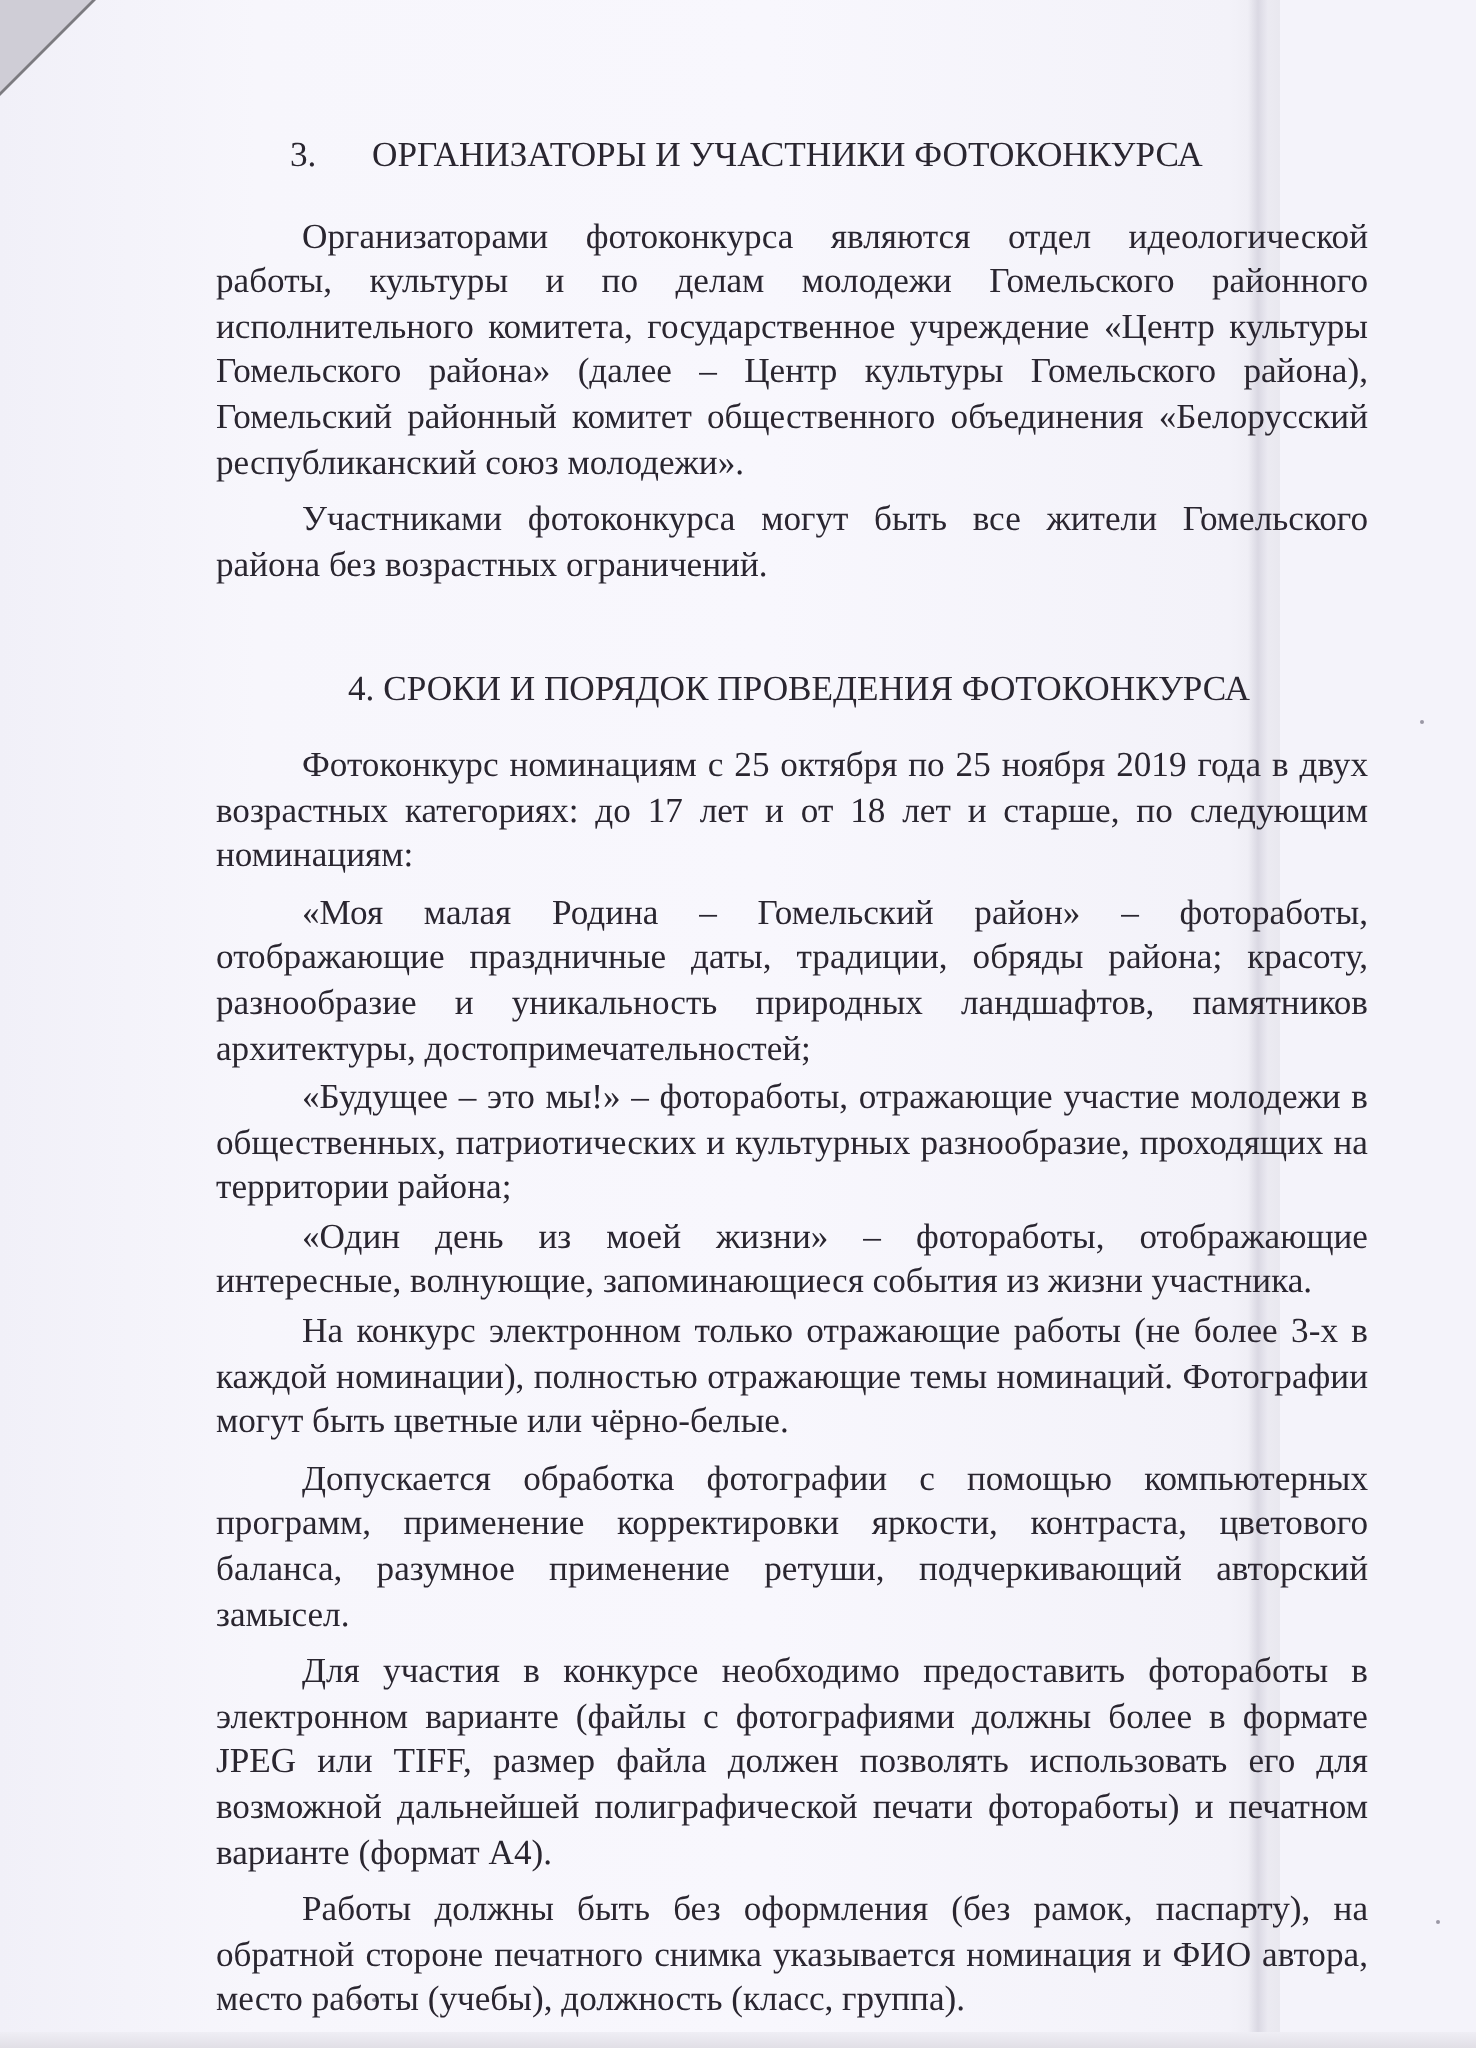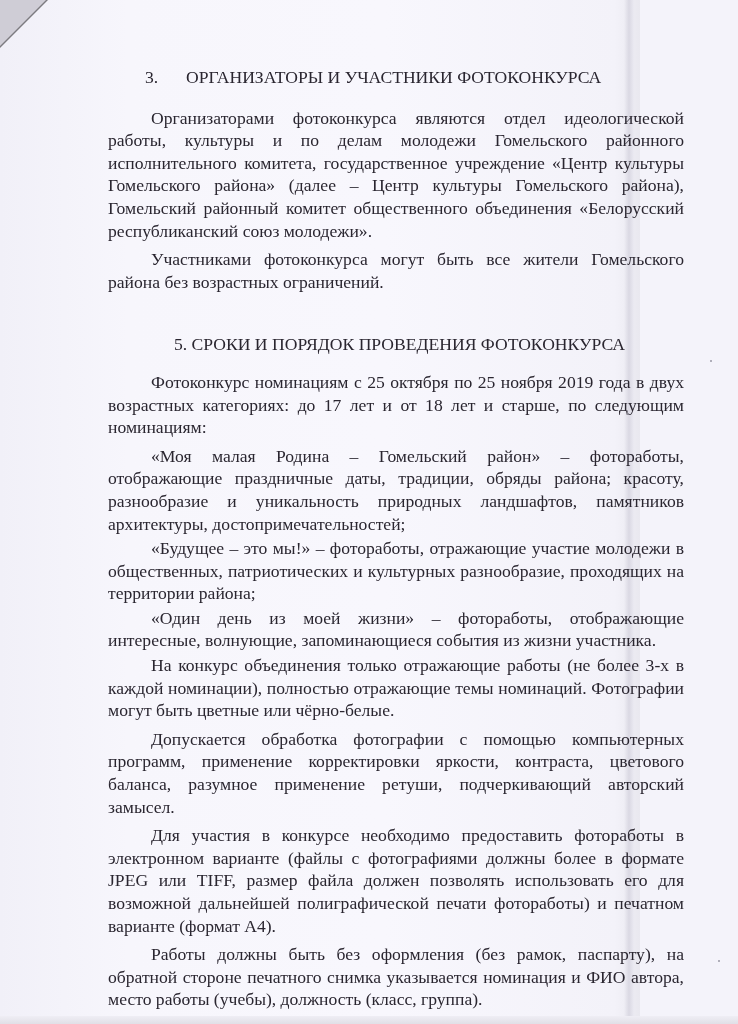--- a/index.html
+++ b/index.html
@@ -114,27 +114,27 @@
   <div class="speck" style="left:718px;top:960px;width:2px;height:2px;"></div>
 
   <div class="content">
     <h2 class="h-sec3">
       <span class="num">3.</span><span>ОРГАНИЗАТОРЫ И УЧАСТНИКИ ФОТОКОНКУРСА</span>
     </h2>
 
     <p>Организаторами фотоконкурса являются отдел идеологической работы, культуры и по делам молодежи Гомельского районного исполнительного комитета, государственное учреждение «Центр культуры Гомельского района» (далее – Центр культуры Гомельского района), Гомельский районный комитет общественного объединения «Белорусский республиканский союз молодежи».</p>
     <p>Участниками фотоконкурса могут быть все жители Гомельского района без возрастных ограничений.</p>
 
-    <h2 class="h-sec4">5. СРОКИ И ПОРЯДОК ПРОВЕДЕНИЯ ФОТОКОНКУРСА</h2>
+    <h2 class="h-sec4">4. СРОКИ И ПОРЯДОК ПРОВЕДЕНИЯ ФОТОКОНКУРСА</h2>
 
     <p><span>Фотоконкурс номинациям </span><b>с 25 октября по 25 ноября 2019 года</b><span> в двух возрастных категориях: до 17 лет и от 18 лет и старше, по следующим номинациям:</span></p>
 
     <p class="tight">«Моя малая Родина – Гомельский район» – фотоработы, отображающие праздничные даты, традиции, обряды района; красоту, разнообразие и уникальность природных ландшафтов, памятников архитектуры, достопримечательностей;</p>
     <p class="tight">«Будущее – это мы!» – фотоработы, отражающие участие молодежи в общественных, патриотических и культурных разнообразие, проходящих на территории района;</p>
     <p class="tight">«Один день из моей жизни» – фотоработы, отображающие интересные, волнующие, запоминающиеся события из жизни участника.</p>
 
-    <p><span>На конкурс объединения </span><b>только отражающие работы</b><span> (не более 3-х в каждой номинации), полностью отражающие темы номинаций. Фотографии могут быть цветные или чёрно-белые.</span></p>
+    <p><span>На конкурс электронном </span><b>только отражающие работы</b><span> (не более 3-х в каждой номинации), полностью отражающие темы номинаций. Фотографии могут быть цветные или чёрно-белые.</span></p>
 
     <p>Допускается обработка фотографии с помощью компьютерных программ, применение корректировки яркости, контраста, цветового баланса, разумное применение ретуши, подчеркивающий авторский замысел.</p>
     <p>Для участия в конкурсе необходимо предоставить фотоработы в электронном варианте (файлы с фотографиями должны более в формате JPEG или TIFF, размер файла должен позволять использовать его для возможной дальнейшей полиграфической печати фотоработы) и печатном варианте (формат А4).</p>
     <p>Работы должны быть без оформления (без рамок, паспарту), на обратной стороне печатного снимка указывается номинация и ФИО автора, место работы (учебы), должность (класс, группа).</p>
   </div>
 </div>
 
 </body></html>

